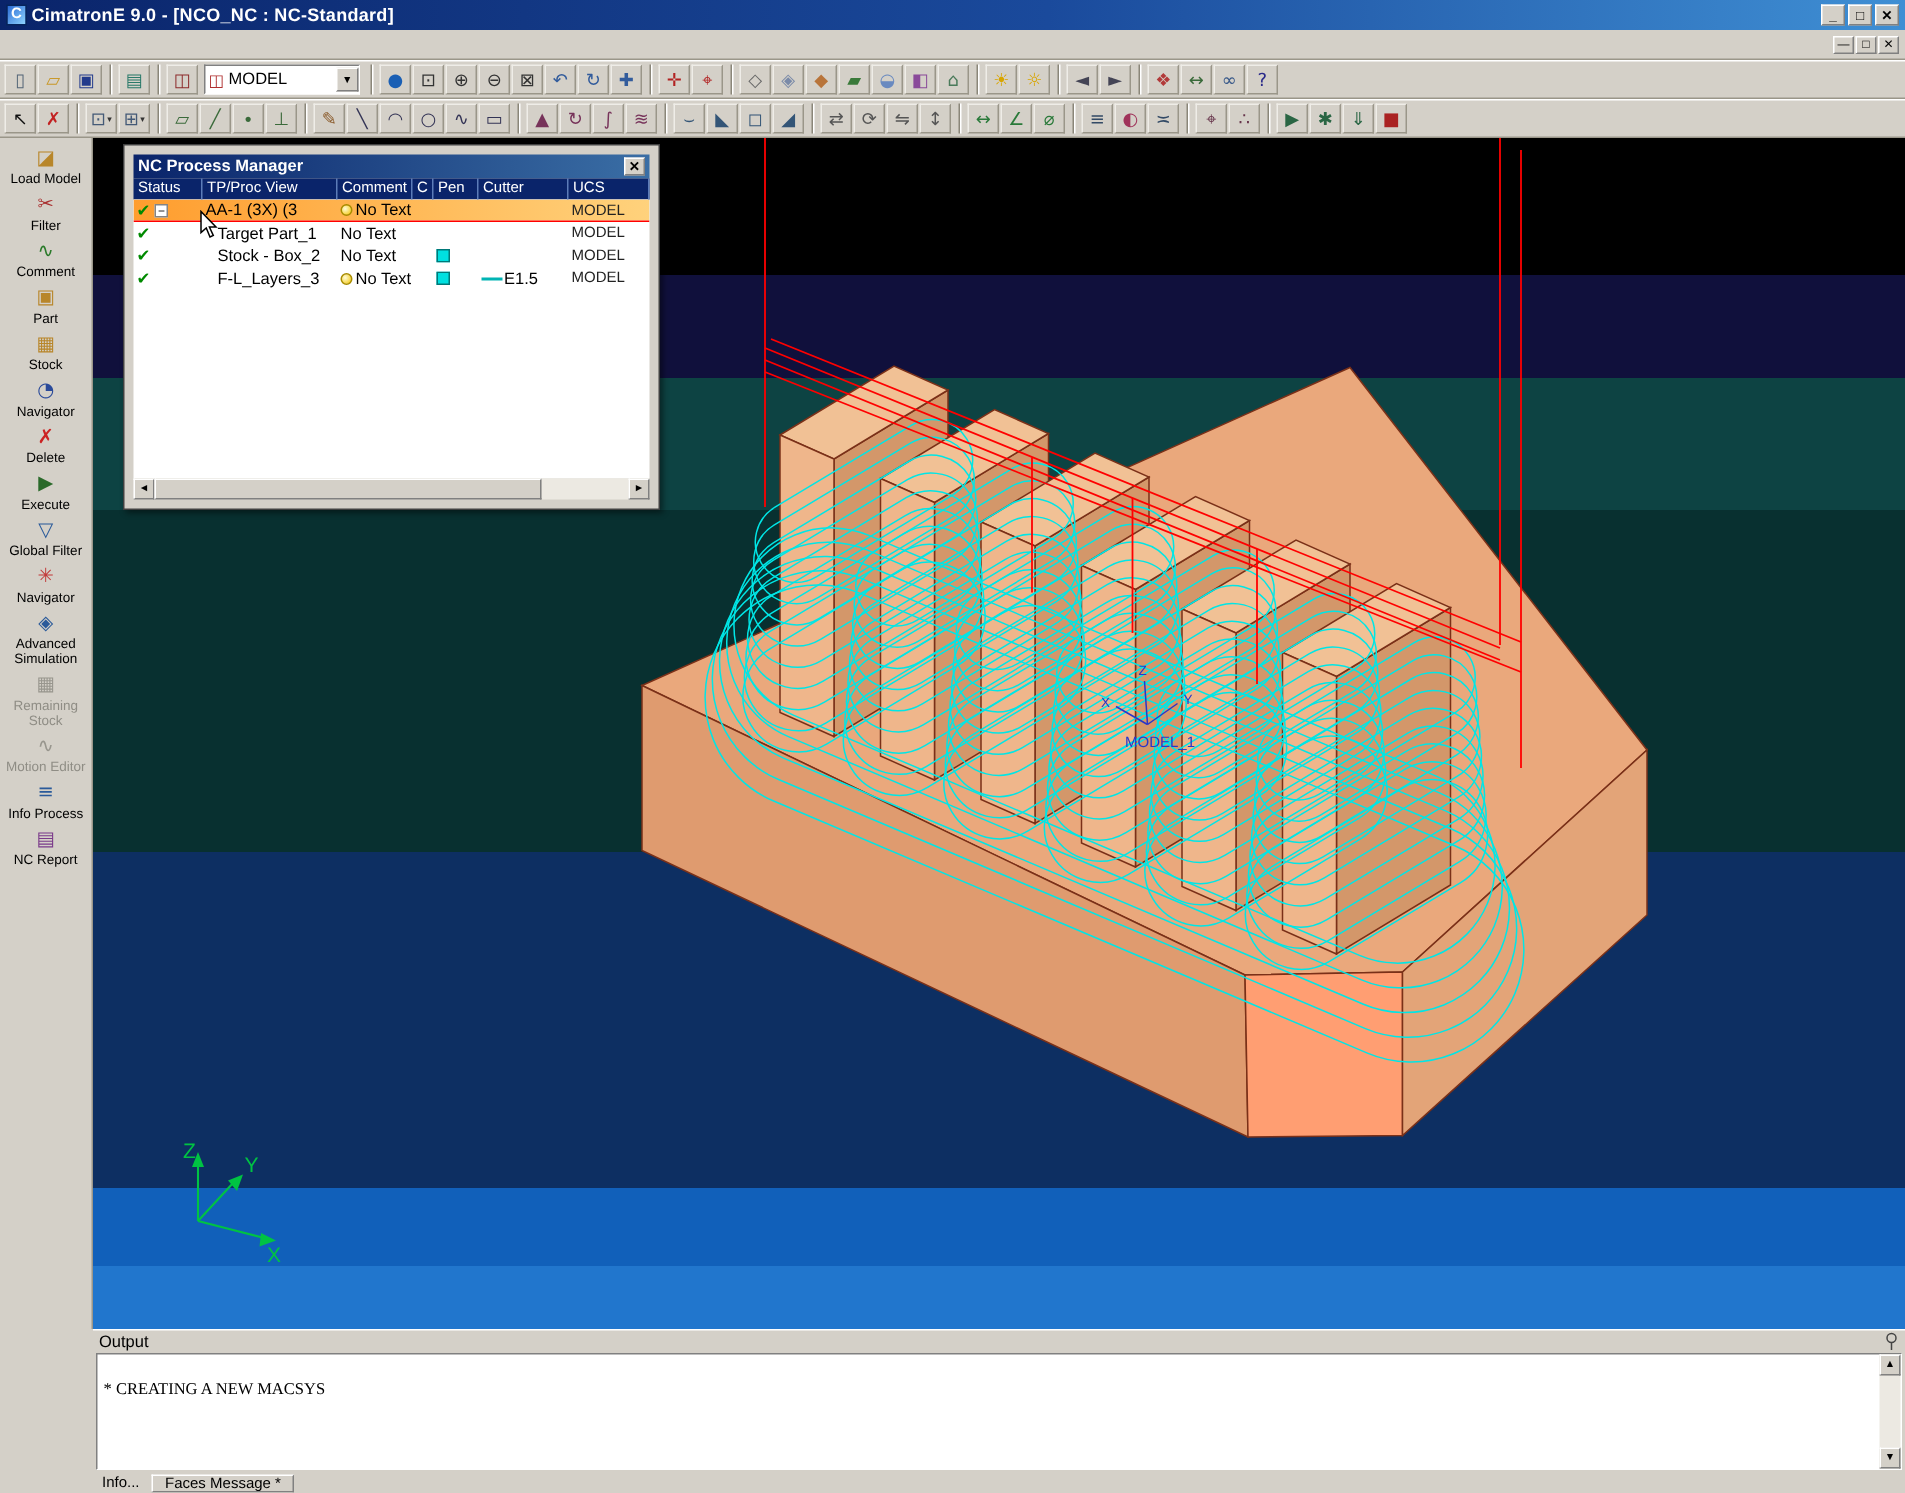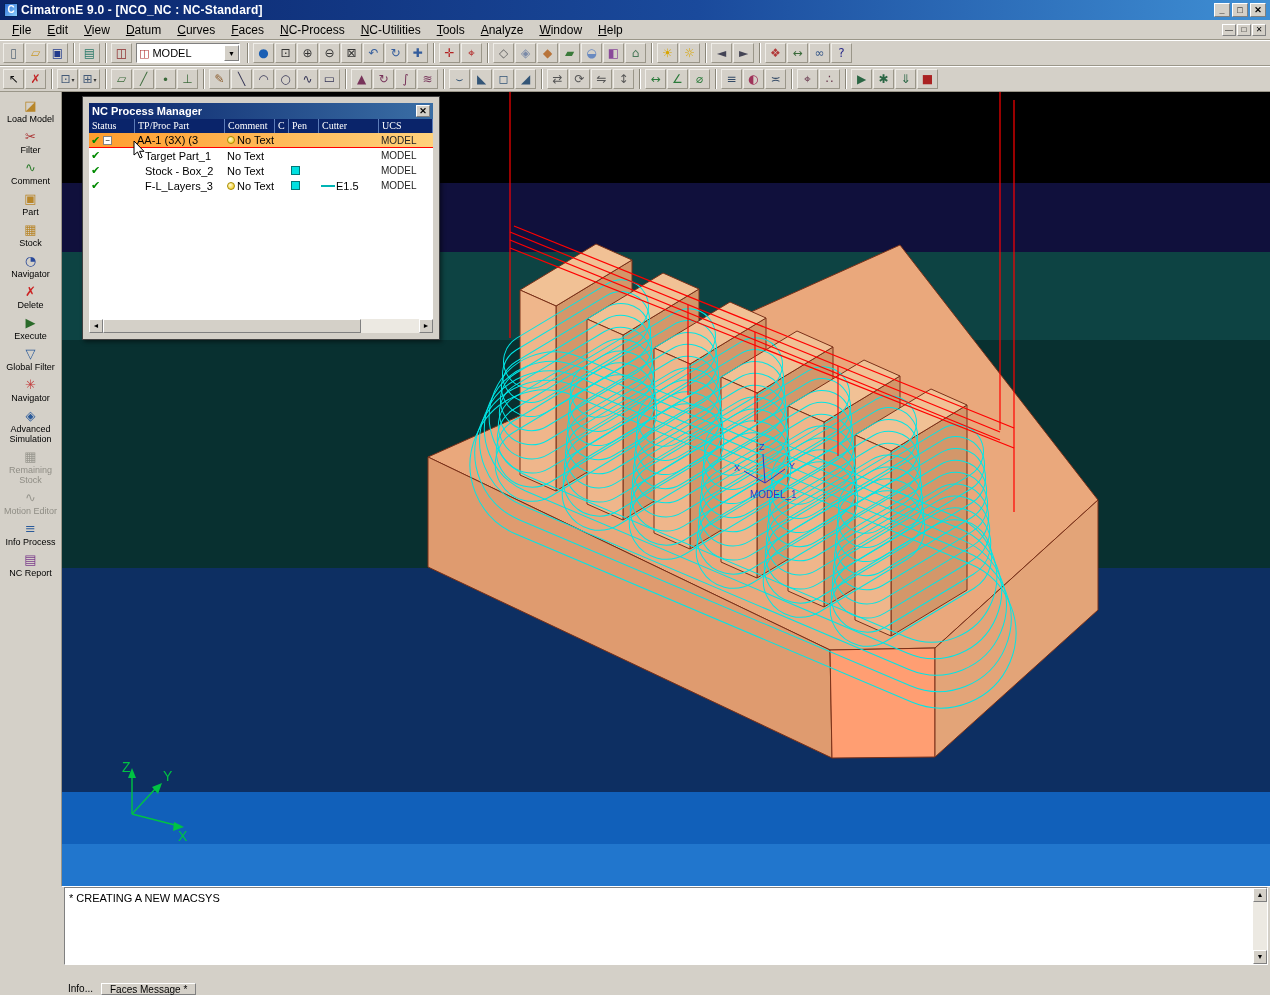--- a/index.html
+++ b/index.html
@@ -50,21 +50,21 @@
   .viewport { position:relative; flex:1; overflow:hidden; }
   .viewport svg.scene { position:absolute; left:0; top:0; }
 
   
   .ncpm { position:absolute; left:82px; top:96px; width:358px; z-index:10; background:#d4d0c8;
     border:1px solid #404040; box-shadow:2px 2px 4px rgba(0,0,0,0.45); padding:6px; }
   .ncpm-title { height:16px; background:linear-gradient(90deg,#0a246a,#3a6ea5); display:flex; align-items:center;
     color:#fff; font-size:11px; font-weight:bold; padding:0 3px; }
   .ncpm-close { margin-left:auto; width:14px; height:12px; font-size:9px; line-height:10px; text-align:center; color:#000; }
   .grid-cols { display:grid; grid-template-columns:46px 90px 50px 14px 30px 60px 1fr; }
-  .ncpm-head { background:#0a246a; height:14px;font-family:Liberation Serif, serif; }
+  .ncpm-head { background:#0a246a; height:14px; }
   .hcell { color:#fff; font-size:10px; line-height:14px; padding-left:3px; border-right:1px solid #5c7cb8;
     overflow:hidden; white-space:nowrap; }
   .ncpm-body { background:#fff; height:186px; overflow:hidden; }
   .prow { height:15px; align-items:center; font-size:11px; }
   .prow.hl { background:linear-gradient(90deg,#ff9d2e,#ffd27c); border-bottom:1px solid #ff0000; }
   .pcell { overflow:hidden; white-space:nowrap; padding-left:2px; display:flex; align-items:center; }
   .check { color:#008a00; font-weight:bold; font-size:11px; font-family:"DejaVu Sans",sans-serif; }
   .expander { width:9px; height:9px; border:1px solid #848484; background:#fff; font-size:8px; line-height:7px;
     text-align:center; margin-left:3px; }
   .bulb { display:inline-block; width:8px; height:8px; border-radius:50%;
@@ -76,21 +76,21 @@
   .ncpm-hscroll { height:14px; display:flex; background:#ece9e2; margin-top:0; }
   .sbtn { width:14px; height:14px; font-size:7px; line-height:12px; text-align:center; }
   .sthumb { width:258px; height:14px; }
 
   
   .output { margin-left:62px; height:97px; background:#d4d0c8; border-top:1px solid #ffffff; }
   .output-header { height:15px; display:flex; align-items:center; font-size:11px; padding:0 4px; }
   .pin-wrap { margin-left:auto; display:flex; align-items:center; gap:3px; }
   .output-body { position:relative; margin:0 2px; height:78px; background:#ffffff;
     border:1px solid; border-color:#808080 #ffffff #ffffff #808080; }
-  .output-text { font-family:Liberation Sans, sans-serif; font-size:11px; padding:4px 4px; color:#000; }
+  .output-text { font-family:Liberation Serif, serif; font-size:11px; padding:17px 4px; color:#000; }
   .vscroll { position:absolute; right:0; top:0; bottom:0; width:14px; background:#ece9e2; display:flex;
     flex-direction:column; justify-content:space-between; }
   
   .tabs-strip { margin-left:62px; height:12px; display:flex; align-items:stretch; font-size:10px; gap:4px; padding-left:2px; }
   .tab-plain { padding:0 4px; line-height:12px; }
   .tab-box { padding:0 8px; line-height:11px; border:1px solid #808080; border-top-color:#fff; border-left-color:#fff;
     background:#d4d0c8; }
 
   .cursor-overlay { position:absolute; left:133px; top:140px; z-index:30; }
 </style>
@@ -101,34 +101,20 @@
   <span class="app-icon">C</span>
   <span class="title-text">CimatronE 9.0 - [NCO_NC : NC-Standard]</span>
   <span class="win-controls" id="win-controls">
       <span class="win-btn btn3d">_</span>
       <span class="win-btn btn3d">□</span>
       <span class="win-btn btn3d">✕</span>
     </span>
 </div>
 
 <div class="menubar">
-  <span id="menu-items" style="display:flex;">
-      <span class="menu-item">File</span>
-      <span class="menu-item">Edit</span>
-      <span class="menu-item">View</span>
-      <span class="menu-item">Datum</span>
-      <span class="menu-item">Curves</span>
-      <span class="menu-item">Faces</span>
-      <span class="menu-item">NC-Process</span>
-      <span class="menu-item">NC-Utilities</span>
-      <span class="menu-item">Tools</span>
-      <span class="menu-item">Analyze</span>
-      <span class="menu-item">Window</span>
-      <span class="menu-item">Help</span>
-    </span>
   <span class="mdi-controls" id="mdi-controls">
       <span class="mdi-btn btn3d">—</span>
       <span class="mdi-btn btn3d">□</span>
       <span class="mdi-btn btn3d">✕</span>
     </span>
 </div>
 
 <div class="toolbar" id="toolbar1">
     <span class="tbtn">
       <span class="tglyph" style="color: rgb(85, 102, 119);">▯</span>
@@ -540,21 +526,21 @@
   </div>
 </div>
 
 <div class="ncpm">
   <div class="ncpm-title">
     <span>NC Process Manager</span>
     <span class="ncpm-close btn3d">✕</span>
   </div>
   <div class="ncpm-head grid-cols" id="ncpm-head">
       <span class="hcell">Status</span>
-      <span class="hcell">TP/Proc Part</span>
+      <span class="hcell">TP/Proc View</span>
       <span class="hcell">Comment</span>
       <span class="hcell">C</span>
       <span class="hcell">Pen</span>
       <span class="hcell">Cutter</span>
       <span class="hcell">UCS</span>
     </div>
   <div class="ncpm-body" id="ncpm-body">
       <div class="prow grid-cols hl">
         <span class="pcell">
           <span class="check">✔</span>
@@ -624,20 +610,29 @@
     <span style="flex:1"></span>
     <span class="sbtn btn3d">►</span>
   </div>
 </div>
 
 <svg class="cursor-overlay" width="14" height="20">
   <path d="M1,1 L1,15 L4.5,12 L7,18 L9.2,17 L6.6,11.3 L11,11.3 Z" fill="#ffffff" stroke="#000000" stroke-width="1"></path>
 </svg>
 
 <div class="output">
+  <div class="output-header">
+    <span>Output</span>
+    <span class="pin-wrap">
+      <svg width="10" height="13">
+        <circle cx="5" cy="4" r="3" fill="#d4d0c8" stroke="#444"></circle>
+        <line x1="5" y1="7" x2="5" y2="12" stroke="#444"></line>
+      </svg>
+    </span>
+  </div>
   <div class="output-body">
     <div class="output-text">* CREATING A NEW MACSYS</div>
     <div class="vscroll">
       <span class="sbtn btn3d">▲</span>
       <span class="sbtn btn3d">▼</span>
     </div>
   </div>
 </div>
 
 <div class="tabs-strip">

